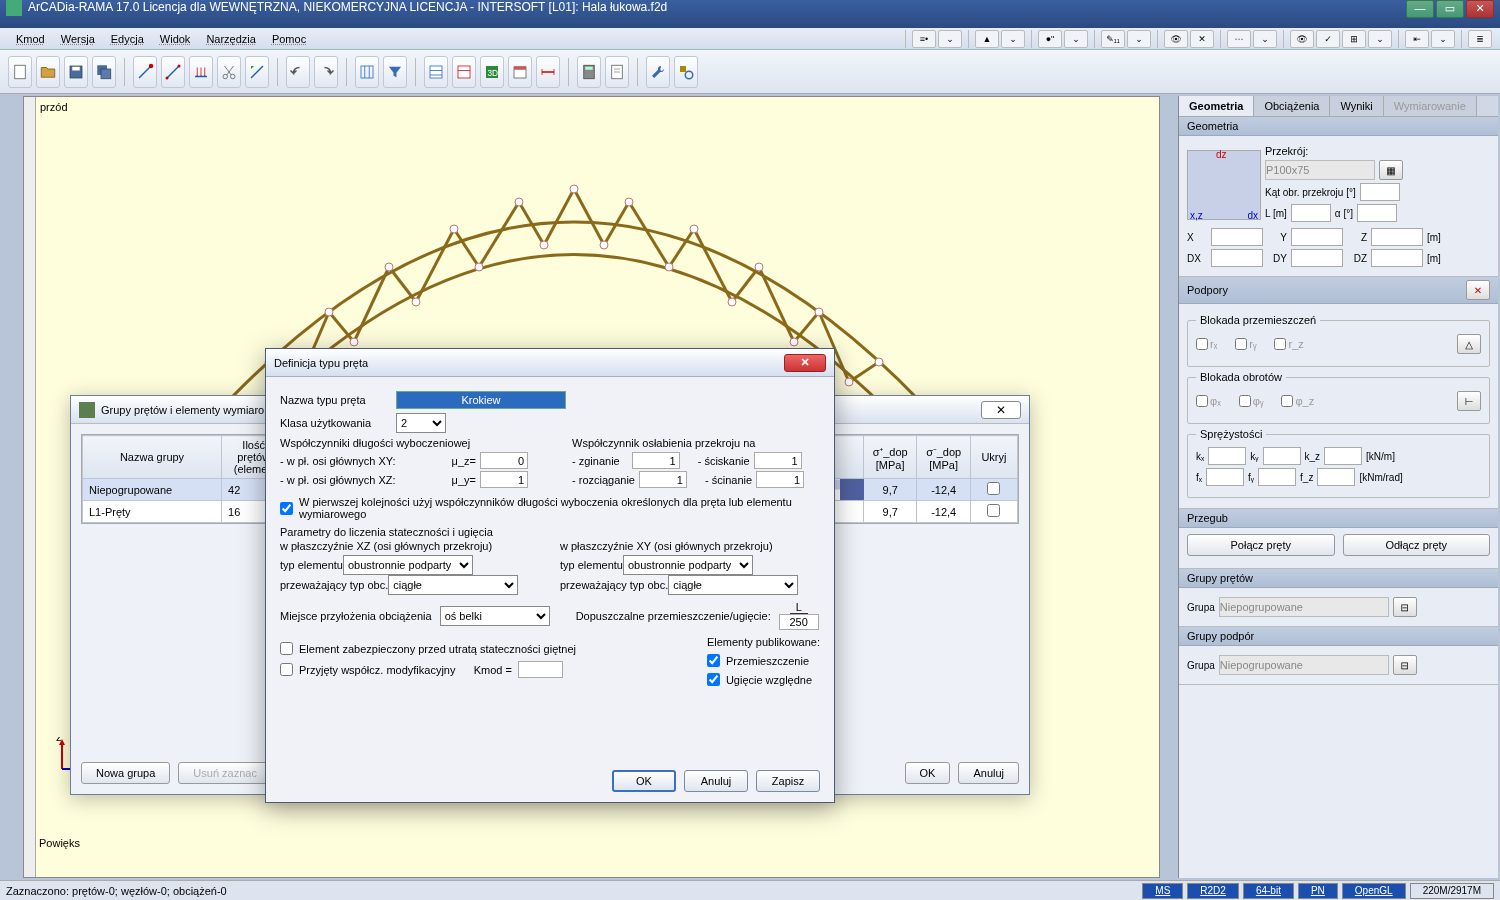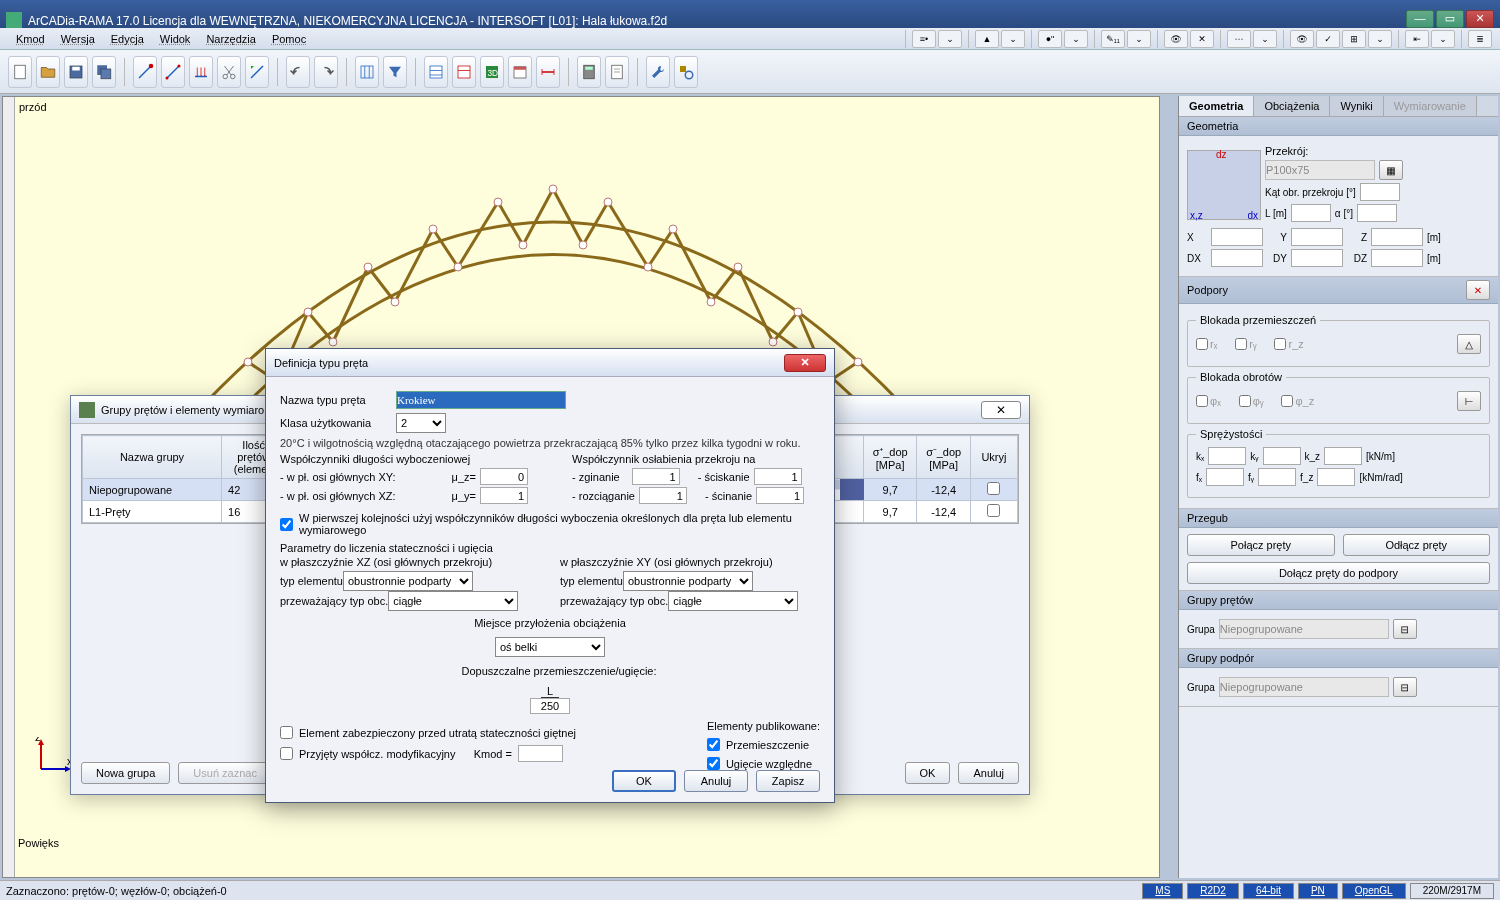--- a/index.html
+++ b/index.html
@@ -1,35 +1,35 @@
 <!DOCTYPE html>
 <html><head>
 <meta charset="utf-8">
 <style>
 * { box-sizing: border-box; margin: 0; padding: 0; font-family: Tahoma, sans-serif; font-size: 11px; }
 body { background: #b8c4d8; width: 1500px; height: 900px; position: relative; overflow: hidden; }
 
-.title-bar { background: linear-gradient(#3a5fa0, #2a4a80); height: 28px; display: flex; align-items: flex-end; padding: 0 6px; color: #fff; }
+.title-bar { background: linear-gradient(#3a5fa0, #2a4a80); height: 28px; display: flex; align-items: flex-start; padding: 0 6px; color: #fff; }
 .title-bar .app-icon { width: 16px; height: 16px; background: #4a7; margin-right: 6px; }
 .title-bar .title { flex: 1; font-size: 12px; }
 .title-bar .win-btn { width: 28px; height: 18px; background: linear-gradient(#6a8, #497); margin-left: 2px; border: 1px solid #375; border-radius: 2px; text-align: center; line-height: 14px; cursor: pointer; }
 .title-bar .win-btn.close { background: linear-gradient(#c55, #a33); border-color: #833; }
 
 .menu-bar { background: linear-gradient(#e8edf5, #d5deed); height: 22px; display: flex; align-items: center; padding: 0 8px; border-bottom: 1px solid #9bb; }
 .menu-bar .menu-item { padding: 2px 8px; cursor: pointer; text-decoration: underline; text-decoration-color: #888; text-decoration-style: dotted; }
 .menu-bar .spacer { flex: 1; }
 .menu-bar .tool-group { display: flex; gap: 2px; margin-left: 6px; border-left: 1px solid #bbb; padding-left: 6px; }
 .menu-bar .tiny-btn { width: 24px; height: 18px; background: #f0f3f8; border: 1px solid #bbb; border-radius: 2px; font-size: 9px; text-align: center; line-height: 16px; cursor: pointer; }
 
 .toolbar { background: linear-gradient(#f2f5fa, #dde5f0); height: 44px; display: flex; align-items: center; padding: 0 8px; gap: 4px; border-bottom: 1px solid #aaa; }
 .toolbar .tbtn { width: 24px; height: 32px; background: linear-gradient(#fff, #e0e8f2); border: 1px solid #c0c8d5; border-radius: 3px; cursor: pointer; display: flex; align-items: center; justify-content: center; }
 .toolbar .sep { width: 1px; height: 28px; background: #bbb; margin: 0 4px; }
 .toolbar .tbtn svg { width: 18px; height: 18px; }
 
-.workspace { position: absolute; top: 94px; left: 0; right: 0; bottom: 20px; display: flex; }
+.workspace { position: absolute; top: 94px; left: 0; right: 0; bottom: 20px; display: flex; padding-left: 21px; }
 .canvas-area { flex: 1; position: relative; background: #fefddc; border: 1px solid #888; margin: 2px; }
 .canvas-area .view-label { position: absolute; top: 4px; left: 16px; font-size: 11px; }
 .canvas-area .ruler-v { position: absolute; left: 0; top: 0; width: 12px; height: 100%; background: #eee; border-right: 1px solid #aaa; }
 .canvas-area .axis { position: absolute; left: 30px; bottom: 100px; }
 
 svg.truss { position: absolute; top: 20px; left: 100px; }
 
 .right-panel { width: 320px; background: #e8edf5; border-left: 1px solid #888; margin: 2px 2px 2px 16px; overflow-y: auto; }
 .tab-strip { display: flex; background: #d0d8e5; border-bottom: 1px solid #aaa; }
 .tab-strip .tab { padding: 4px 10px; background: #c8d0dd; border-right: 1px solid #aaa; cursor: pointer; font-size: 11px; }
@@ -81,21 +81,21 @@
 .two-col .frow .lab { flex: 1; }
 .two-col .frow input { width: 48px; height: 17px; border: 1px solid #aaa; text-align: right; padding-right: 3px; }
 .cb-row { display: flex; align-items: center; gap: 6px; margin: 6px 0; font-size: 11px; }
 .cb-row input { width: 13px; height: 13px; }
 .param-group { margin-top: 6px; font-size: 11px; }
 .param-group .pg-hdr { margin-bottom: 2px; }
 .param-two { display: flex; gap: 20px; }
 .param-two .pc { flex: 1; }
 .param-two .pc .sub { font-size: 11px; margin-bottom: 3px; }
 .param-two select { width: 130px; }
-.bot-row { display: flex; align-items: center; gap: 8px; margin: 6px 0; font-size: 11px; flex-direction: column; }
+.bot-row { display: flex; align-items: center; gap: 8px; margin: 6px 0; font-size: 11px; }
 .bot-row select { width: 110px; }
 .bot-row .frac { display: inline-flex; flex-direction: column; align-items: center; border-top: none; font-size: 11px; }
 .bot-row .frac .top { border-bottom: 1px solid #333; padding: 0 6px; }
 .bot-row .frac input { width: 40px; height: 16px; border: 1px solid #aaa; text-align: center; }
 .dlg-buttons { position: absolute; bottom: 10px; right: 14px; display: flex; gap: 8px; }
 .dlg-buttons button { width: 64px; height: 22px; background: linear-gradient(#fff,#dfe5ef); border: 1px solid #7a8aa5; border-radius: 3px; cursor: pointer; font-size: 11px; }
 .dlg-buttons button.default { border: 2px solid #3a70c0; }
 
 .status-bar { position: absolute; bottom: 0; left: 0; right: 0; height: 20px; background: #dde4ef; border-top: 1px solid #aaa; display: flex; align-items: center; padding: 0 6px; font-size: 11px; }
 .status-bar .seg { padding: 0 12px; border: 1px solid #888; margin-left: 4px; height: 16px; line-height: 14px; font-size: 10px; }
@@ -502,21 +502,20 @@
       </div>
     </div>
 
     <div class="panel-section">
       <div class="panel-header">Przegub</div>
       <div class="panel-body">
         <div style="display:flex;gap:8px;margin-bottom:6px">
           <button class="wide-btn" style="flex:1">Połącz pręty</button>
           <button class="wide-btn" style="flex:1">Odłącz pręty</button>
         </div>
-        <button class="wide-btn" style="width:100%">Dołącz pręty do podpory</button>
       </div>
     </div>
 
     <div class="panel-section">
       <div class="panel-header">Grupy prętów</div>
       <div class="panel-body">
         <div class="field-row">
           <label>Grupa</label>
           <input class="cross-select" style="width: 170px;" disabled="" value="Niepogrupowane">
           <button class="small-btn">⊟</button>
@@ -592,27 +591,26 @@
 </div>
 
 <div class="def-dialog">
   <div class="dlg-title">
     <span>Definicja typu pręta</span>
     <div class="dlg-close">✕</div>
   </div>
   <div class="def-body">
     <div class="drow">
       <label style="width:110px">Nazwa typu pręta</label>
-      <input class="name-in sel" style="text-align: left; font-family: Liberation Serif, serif;" value="Krokiew">
+      <input class="name-in sel" style="text-align: center;" value="Krokiew">
     </div>
     <div class="drow">
       <label style="width:110px">Klasa użytkowania</label>
       <select style="width:50px"><option>2</option></select>
     </div>
-    <div class="desc">20°C i wilgotnością względną otaczającego powietrza przekraczającą 85% tylko przez kilka tygodni w roku.</div>
 
     <div class="two-col">
       <div class="col">
         <div class="hdr">Współczynniki długości wyboczeniowej</div>
         <div class="frow">
             <span class="lab">- w pł. osi głównych XY:</span>
             <span>μ_z=</span>
             <input value="0" style="">
           </div>
         <div class="frow">

